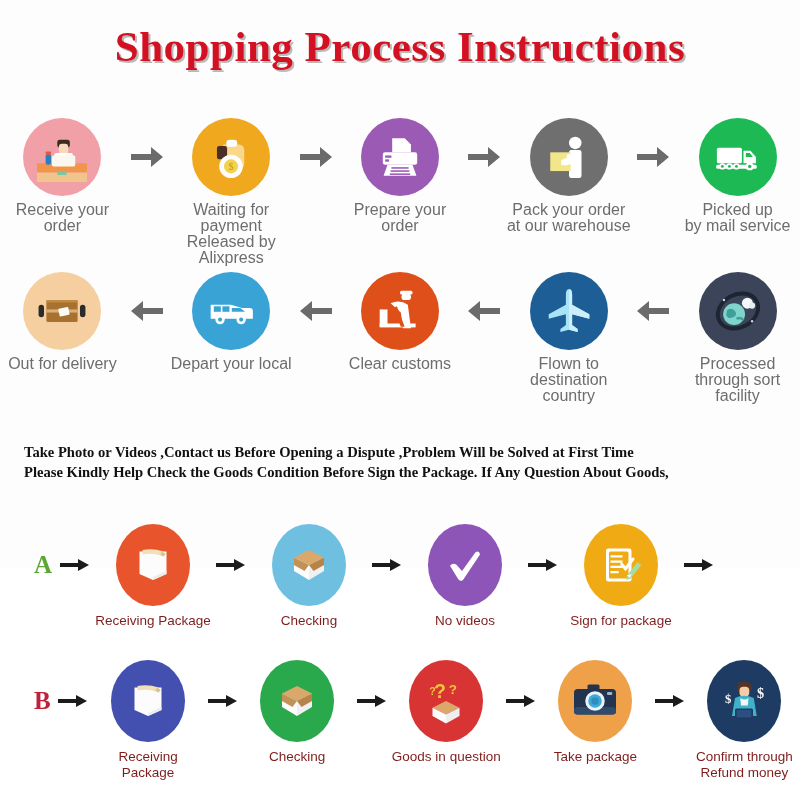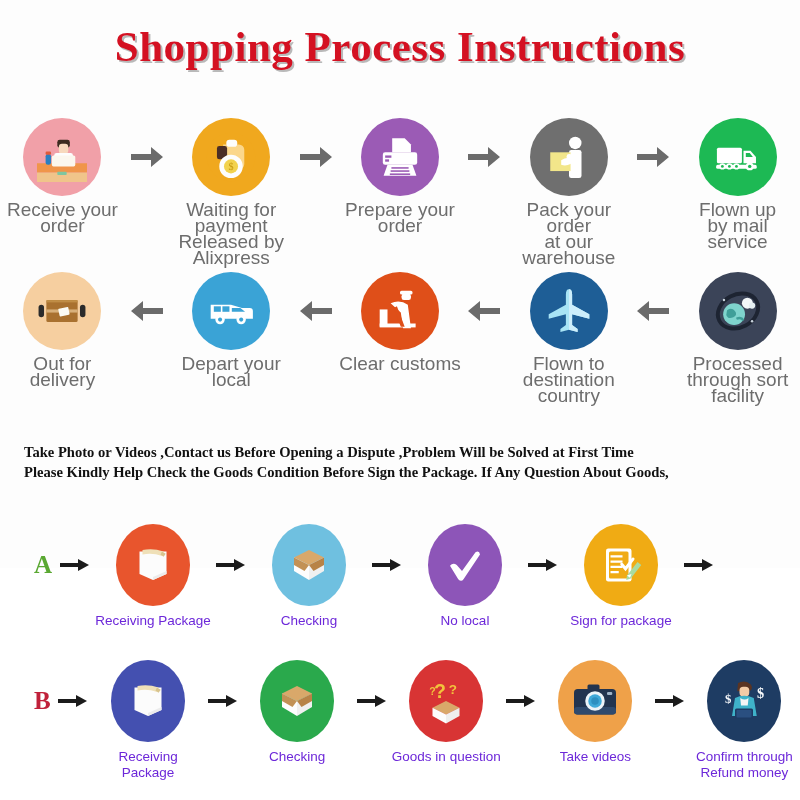--- a/index.html
+++ b/index.html
@@ -41,21 +41,21 @@
     width:132px;
   }
   .badge{
     width:78px;height:78px;border-radius:50%;
     position:relative;overflow:hidden;
     display:flex;align-items:center;justify-content:center;
   }
   .badge svg{display:block;}
   .caption{
     margin-top:6px;
-    font-size:19px;
+    font-size:16px;
     color:#6d6d6d;
     text-align:center;
     line-height:16px;
     white-space:pre-line;
     font-family:"Liberation Sans", sans-serif;
   }
   .arrow{
     width:44px;
     display:flex;align-items:center;justify-content:center;
     height:78px;
@@ -95,21 +95,21 @@
   .lstep{
     display:flex;flex-direction:column;align-items:center;
     width:118px;
   }
   .lbadge{
     width:74px;height:82px;border-radius:50%;
     position:relative;overflow:hidden;
     display:flex;align-items:center;justify-content:center;
   }
   .lcaption{
-    margin-top:7px;font-size:13.5px;color:#6d28d9;
+    margin-top:7px;font-size:13.5px;color:#7f1d1d;
     text-align:center;line-height:16px;white-space:pre-line;
   }
   .larrow{
     width:38px;height:82px;
     display:flex;align-items:center;justify-content:center;
     flex:0 0 auto;
   }
 </style>
 </head>
 <body>
@@ -210,21 +210,21 @@
         <circle cx="12" cy="44" r="4" fill="white"></circle>
             <circle cx="12" cy="44" r="1.8" fill="#1db954"></circle>
         <circle cx="21" cy="44" r="4" fill="white"></circle>
             <circle cx="21" cy="44" r="1.8" fill="#1db954"></circle>
         <circle cx="30" cy="44" r="4" fill="white"></circle>
             <circle cx="30" cy="44" r="1.8" fill="#1db954"></circle>
         <circle cx="47" cy="44" r="5" fill="white"></circle>
             <circle cx="47" cy="44" r="2.2" fill="#1db954"></circle>
       </svg>
         </div>
-        <div class="caption">Flown up
+        <div class="caption">Picked up
 by mail service</div>
       </div>
     </div>
 
   <div class="row" id="row2" style="top:272px;">
       <div class="step">
         <div class="badge" style="background: rgb(246, 207, 160);">
           <svg width="50" height="50" viewBox="0 0 64 64">
         <rect x="2" y="24" width="7" height="16" rx="3.5" fill="#2b2b2b"></rect>
         <rect x="55" y="24" width="7" height="16" rx="3.5" fill="#2b2b2b"></rect>
@@ -359,21 +359,21 @@
     <rect x="0" y="5" width="20" height="4" fill="#1b1b1b"></rect>
     <path d="M18 1 l11 6 l-11 6 z" fill="#1b1b1b"></path>
         </svg>
       </div>
       <div class="lstep">
         <div class="lbadge" style="background: rgb(141, 85, 184);">
           <svg width="48" height="48" viewBox="0 0 64 64">
         <path d="M12 33 q4 -5 9 -1 l7 8 l18 -25 q5 -3 6 3 l-22 33 q-3 4 -7 0 z" fill="white"></path>
       </svg>
         </div>
-        <div class="lcaption">No local</div>
+        <div class="lcaption">No videos</div>
       </div>
       <div class="larrow">
         <svg width="30" height="14" viewBox="0 0 30 14">
     <rect x="0" y="5" width="20" height="4" fill="#1b1b1b"></rect>
     <path d="M18 1 l11 6 l-11 6 z" fill="#1b1b1b"></path>
         </svg>
       </div>
       <div class="lstep">
         <div class="lbadge" style="background: rgb(240, 171, 20);">
           <svg width="48" height="48" viewBox="0 0 64 64">
@@ -465,21 +465,21 @@
           <svg width="48" height="48" viewBox="0 0 64 64">
         <rect x="22" y="10" width="16" height="7" rx="2" fill="#22344f"></rect>
         <rect x="4" y="16" width="56" height="34" rx="5" fill="#22344f"></rect>
         <rect x="4" y="40" width="56" height="10" rx="4" fill="#2f4a6d"></rect>
         <circle cx="32" cy="32" r="13" fill="#ecf3f7"></circle>
         <circle cx="32" cy="32" r="9" fill="#3fa9d8"></circle>
         <circle cx="32" cy="32" r="5" fill="#2d8fc0"></circle>
         <rect x="48" y="20" width="7" height="4" rx="1.5" fill="#9fb3c7"></rect>
       </svg>
         </div>
-        <div class="lcaption">Take videos</div>
+        <div class="lcaption">Take package</div>
       </div>
       <div class="larrow">
         <svg width="30" height="14" viewBox="0 0 30 14">
     <rect x="0" y="5" width="20" height="4" fill="#1b1b1b"></rect>
     <path d="M18 1 l11 6 l-11 6 z" fill="#1b1b1b"></path>
         </svg>
       </div>
       <div class="lstep">
         <div class="lbadge" style="background: rgb(30, 60, 99);">
           <svg width="48" height="48" viewBox="0 0 64 64">

